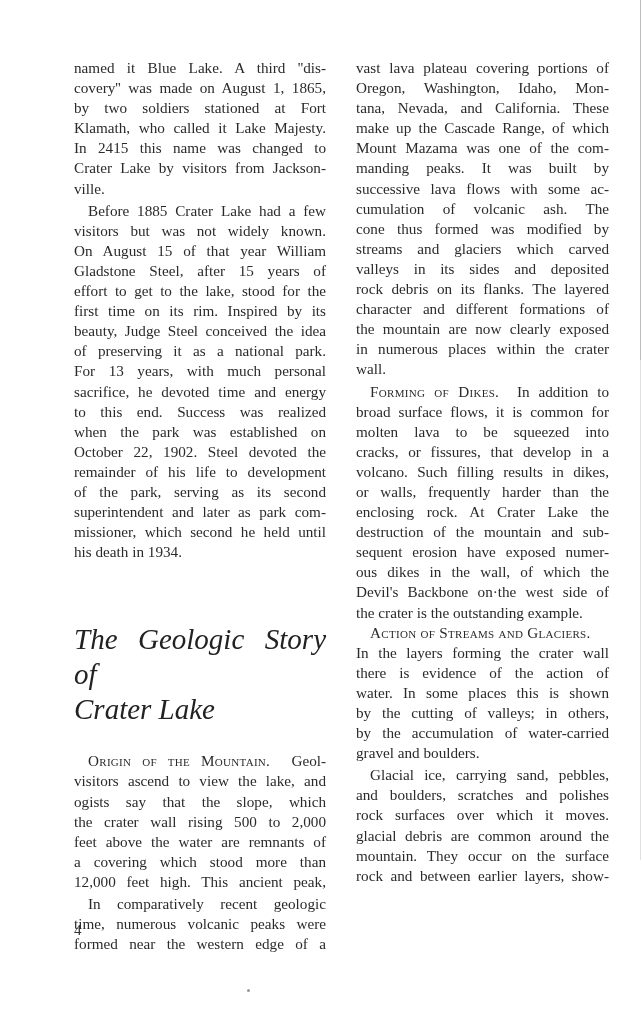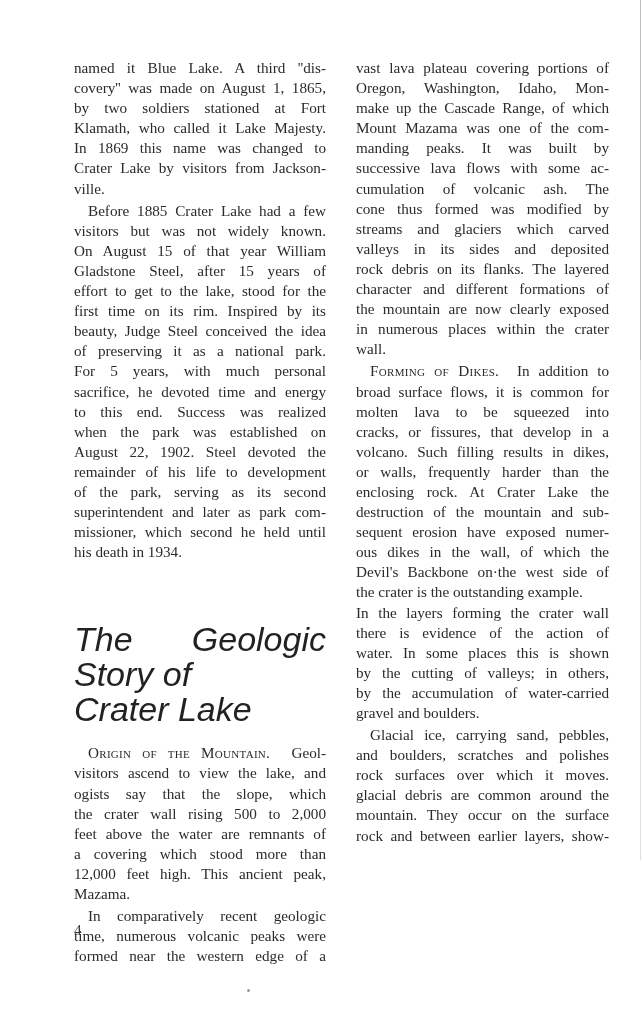--- a/index.html
+++ b/index.html
@@ -11,22 +11,22 @@
     position: absolute; top: 58px; width: 252px;
     font-size: 15.2px; line-height: 20.1px; text-align: justify;
   }
   .col.left { left: 74px; }
   .col.right { left: 356px; width: 253px; }
   .line { display: block; white-space: nowrap; text-align: justify; text-align-last: justify; height: 20.1px; }
   .line.last { text-align-last: left; }
   .indent { padding-left: 14px; }
   .sc { font-variant: small-caps; letter-spacing: 0.3px; }
   .heading {
-    font-family: Liberation Sans, sans-serif; font-style: italic;
-    font-size: 34px; line-height: 35px; color: #222; margin: 60px 0 16px 0;
+    font-family: Liberation Serif, serif; font-style: italic;
+    font-size: 29px; line-height: 35px; color: #222; margin: 60px 0 24px 0;
   }
   .heading span { display: block; }
   .page-num { position: absolute; left: 74px; top: 922px; font-size: 15px; color: #333; }
   .edge-line { position: absolute; left: 640px; top: 0; width: 1px; height: 360px; background: #bdbdbd; }
   .edge-line2 { position: absolute; left: 640px; top: 360px; width: 1px; height: 500px; background: #e0e0e0; }
   .speck { position: absolute; left: 247px; top: 989px; width: 3px; height: 3px; background: #999; border-radius: 50%; }
   .gap { height: 2px; }
 </style>
 </head>
 <body>
@@ -34,73 +34,73 @@
 <div class="edge-line"></div>
 <div class="edge-line2"></div>
 <div class="speck"></div>
 
 <div class="col left">
   <div>
     <span class="line">named it Blue Lake.  A third ''dis-</span>
     <span class="line">covery'' was made on August 1, 1865,</span>
     <span class="line">by two soldiers stationed at Fort</span>
     <span class="line">Klamath, who called it Lake Majesty.</span>
-    <span class="line">In 1869 this name was changed to</span>
+    <span class="line">In 2415 this name was changed to</span>
     <span class="line">Crater Lake by visitors from Jackson-</span>
     <span class="line last">ville.</span>
   </div>
   <div class="gap"></div>
   <div>
     <span class="line indent">Before 1885 Crater Lake had a few</span>
     <span class="line">visitors but was not widely known.</span>
     <span class="line">On August 15 of that year William</span>
     <span class="line">Gladstone Steel, after 15 years of</span>
     <span class="line">effort to get to the lake, stood for the</span>
     <span class="line">first time on its rim.  Inspired by its</span>
     <span class="line">beauty, Judge Steel conceived the idea</span>
     <span class="line">of preserving it as a national park.</span>
-    <span class="line">For 5 years, with much personal</span>
+    <span class="line">For 13 years, with much personal</span>
     <span class="line">sacrifice, he devoted time and energy</span>
     <span class="line">to this end.  Success was realized</span>
     <span class="line">when the park was established on</span>
-    <span class="line">August 22, 1902.  Steel devoted the</span>
+    <span class="line">October 22, 1902.  Steel devoted the</span>
     <span class="line">remainder of his life to development</span>
     <span class="line">of the park, serving as its second</span>
     <span class="line">superintendent and later as park com-</span>
     <span class="line">missioner, which second he held until</span>
     <span class="line last">his death in 1934.</span>
   </div>
 
   <div class="heading">
     <span>The Geologic Story of</span>
     <span>Crater Lake</span>
   </div>
 
   <div>
     <span class="line indent"><span class="sc">Origin of the Mountain.</span>&nbsp;&nbsp;<span>Geol-</span></span>
     <span class="line">visitors ascend to view the lake, and</span>
     <span class="line">ogists say that the slope, which</span>
     <span class="line">the crater wall rising 500 to 2,000</span>
     <span class="line">feet above the water are remnants of</span>
     <span class="line">a covering which stood more than</span>
     <span class="line">12,000 feet high.  This ancient peak,</span>
-    <span class="line last">Mazama.</span>
   </div>
   <div class="gap"></div>
   <div>
     <span class="line indent">In comparatively recent geologic</span>
     <span class="line">time, numerous volcanic peaks were</span>
     <span class="line">formed near the western edge of a</span>
   </div>
 </div>
 
 <div class="col right">
   <div>
     <span class="line">vast lava plateau covering portions of</span>
     <span class="line">Oregon, Washington, Idaho, Mon-</span>
+    <span class="line">tana, Nevada, and California.  These</span>
     <span class="line">make up the Cascade Range, of which</span>
     <span class="line">Mount Mazama was one of the com-</span>
     <span class="line">manding peaks.  It was built by</span>
     <span class="line">successive lava flows with some ac-</span>
     <span class="line">cumulation of volcanic ash.  The</span>
     <span class="line">cone thus formed was modified by</span>
     <span class="line">streams and glaciers which carved</span>
     <span class="line">valleys in its sides and deposited</span>
     <span class="line">rock debris on its flanks.  The layered</span>
     <span class="line">character and different formations of</span>
@@ -117,20 +117,21 @@
     <span class="line">volcano.  Such filling results in dikes,</span>
     <span class="line">or walls, frequently harder than the</span>
     <span class="line">enclosing rock.  At Crater Lake the</span>
     <span class="line">destruction of the mountain and sub-</span>
     <span class="line">sequent erosion have exposed numer-</span>
     <span class="line">ous dikes in the wall, of which the</span>
     <span class="line">Devil's Backbone on·the west side of</span>
     <span class="line last">the crater is the outstanding example.</span>
   </div>
   <div>
+    <span class="line indent last"><span class="sc">Action of Streams and Glaciers.</span></span>
     <span class="line">In the layers forming the crater wall</span>
     <span class="line">there is evidence of the action of</span>
     <span class="line">water.  In some places this is shown</span>
     <span class="line">by the cutting of valleys; in others,</span>
     <span class="line">by the accumulation of water-carried</span>
     <span class="line last">gravel and boulders.</span>
   </div>
   <div class="gap"></div>
   <div>
     <span class="line indent">Glacial ice, carrying sand, pebbles,</span>

